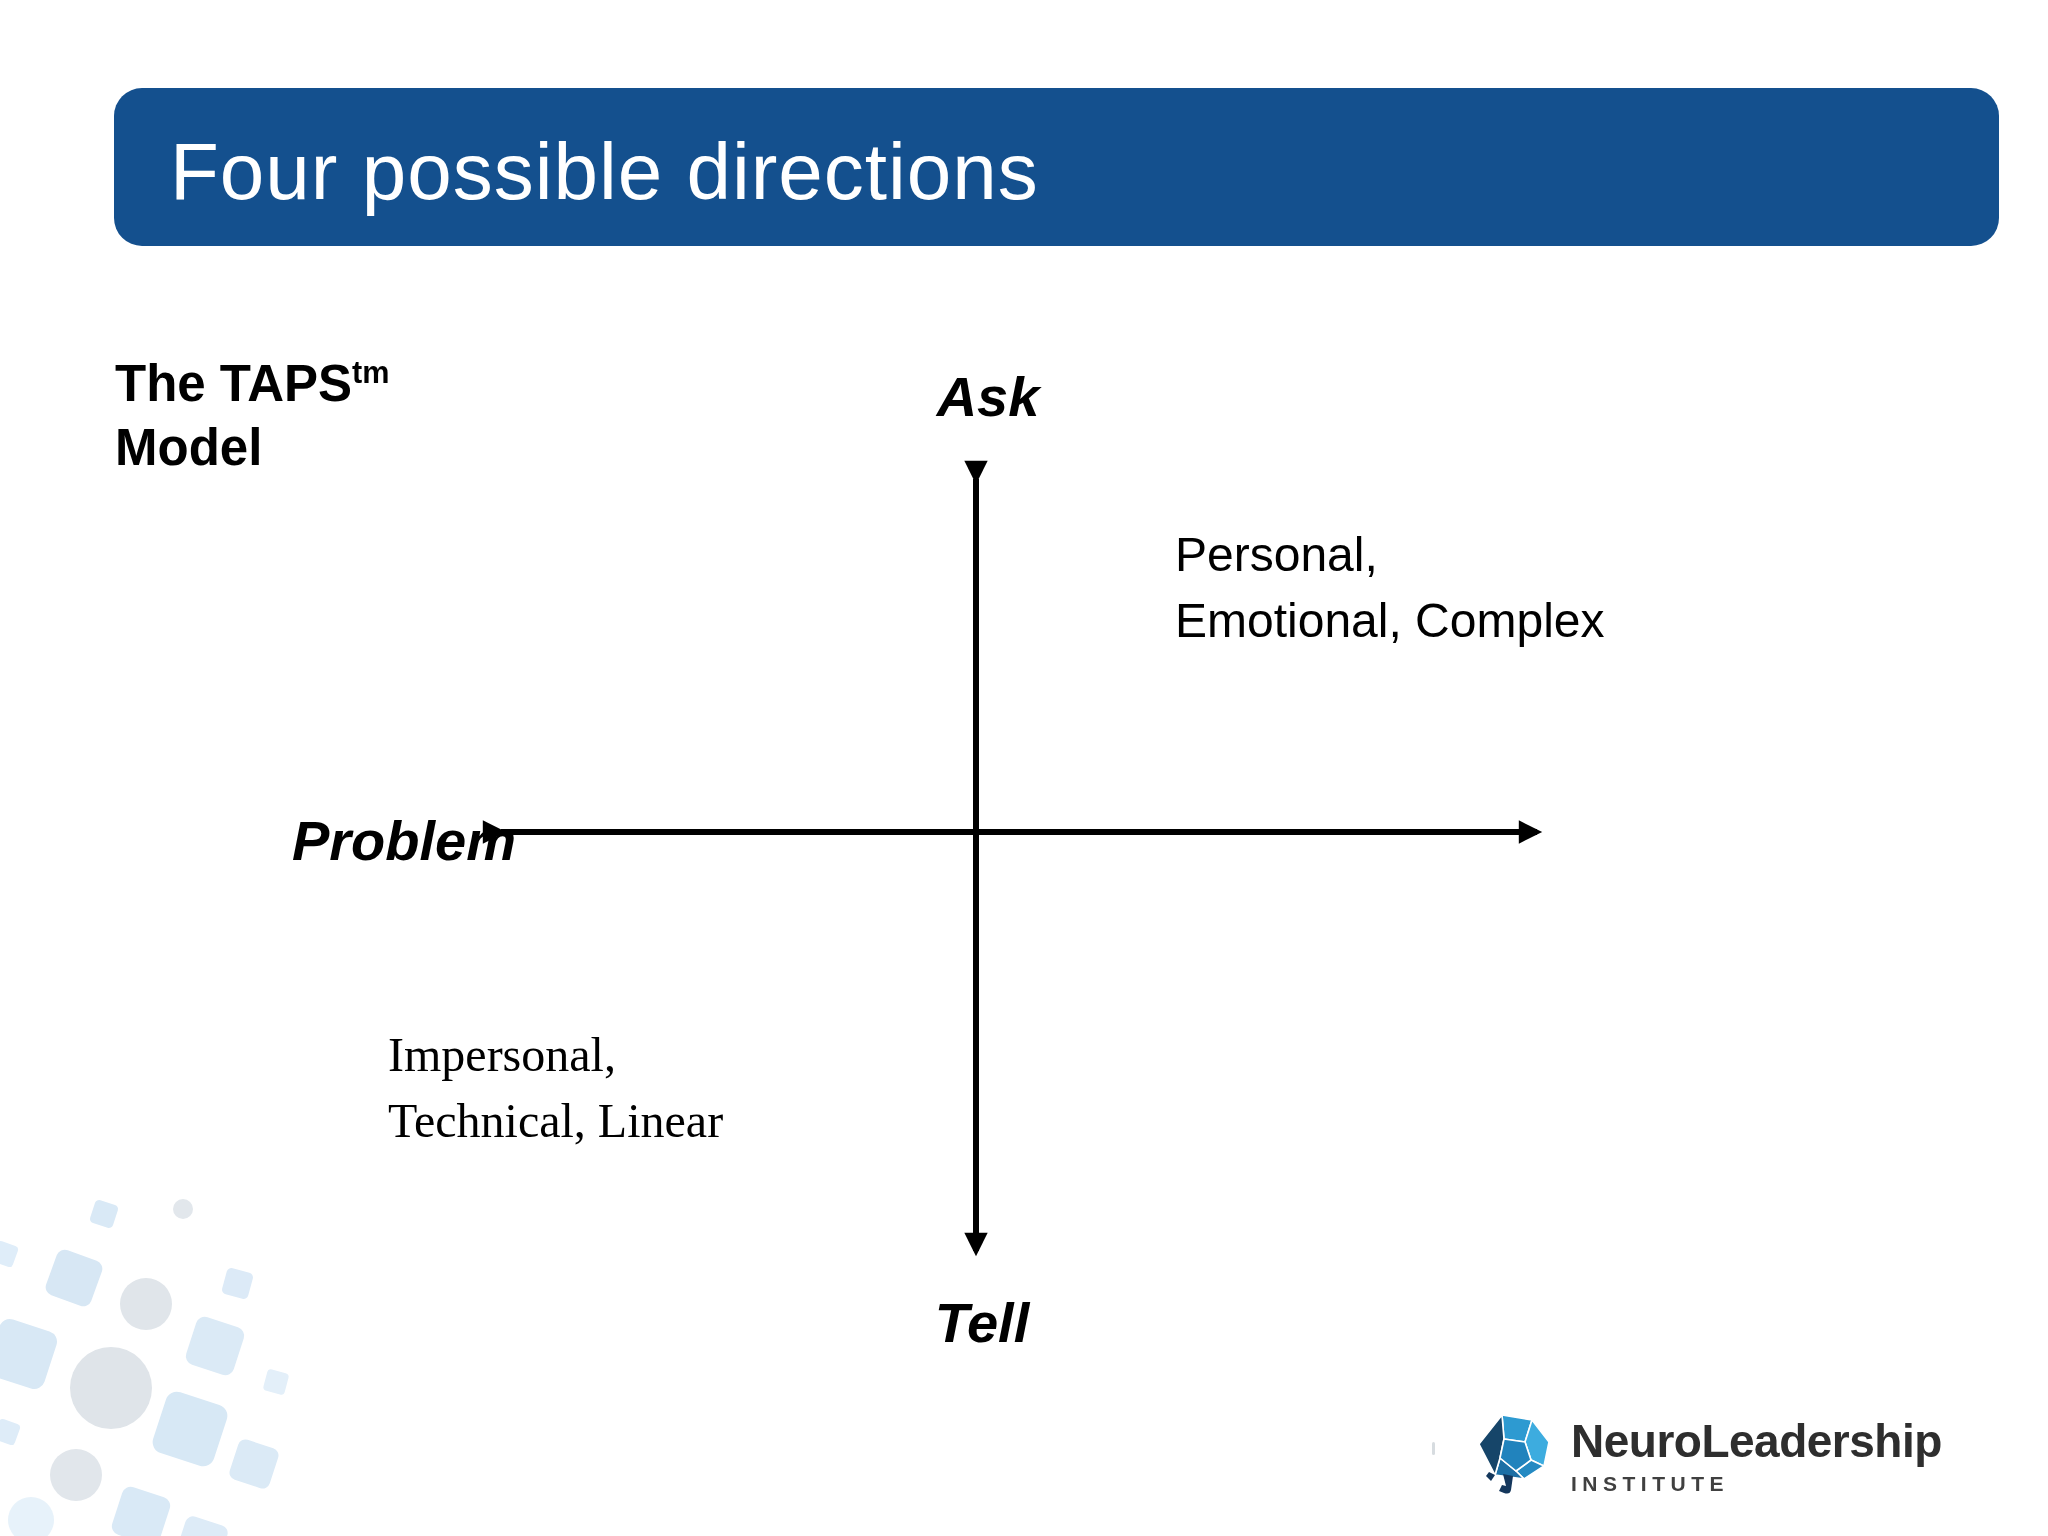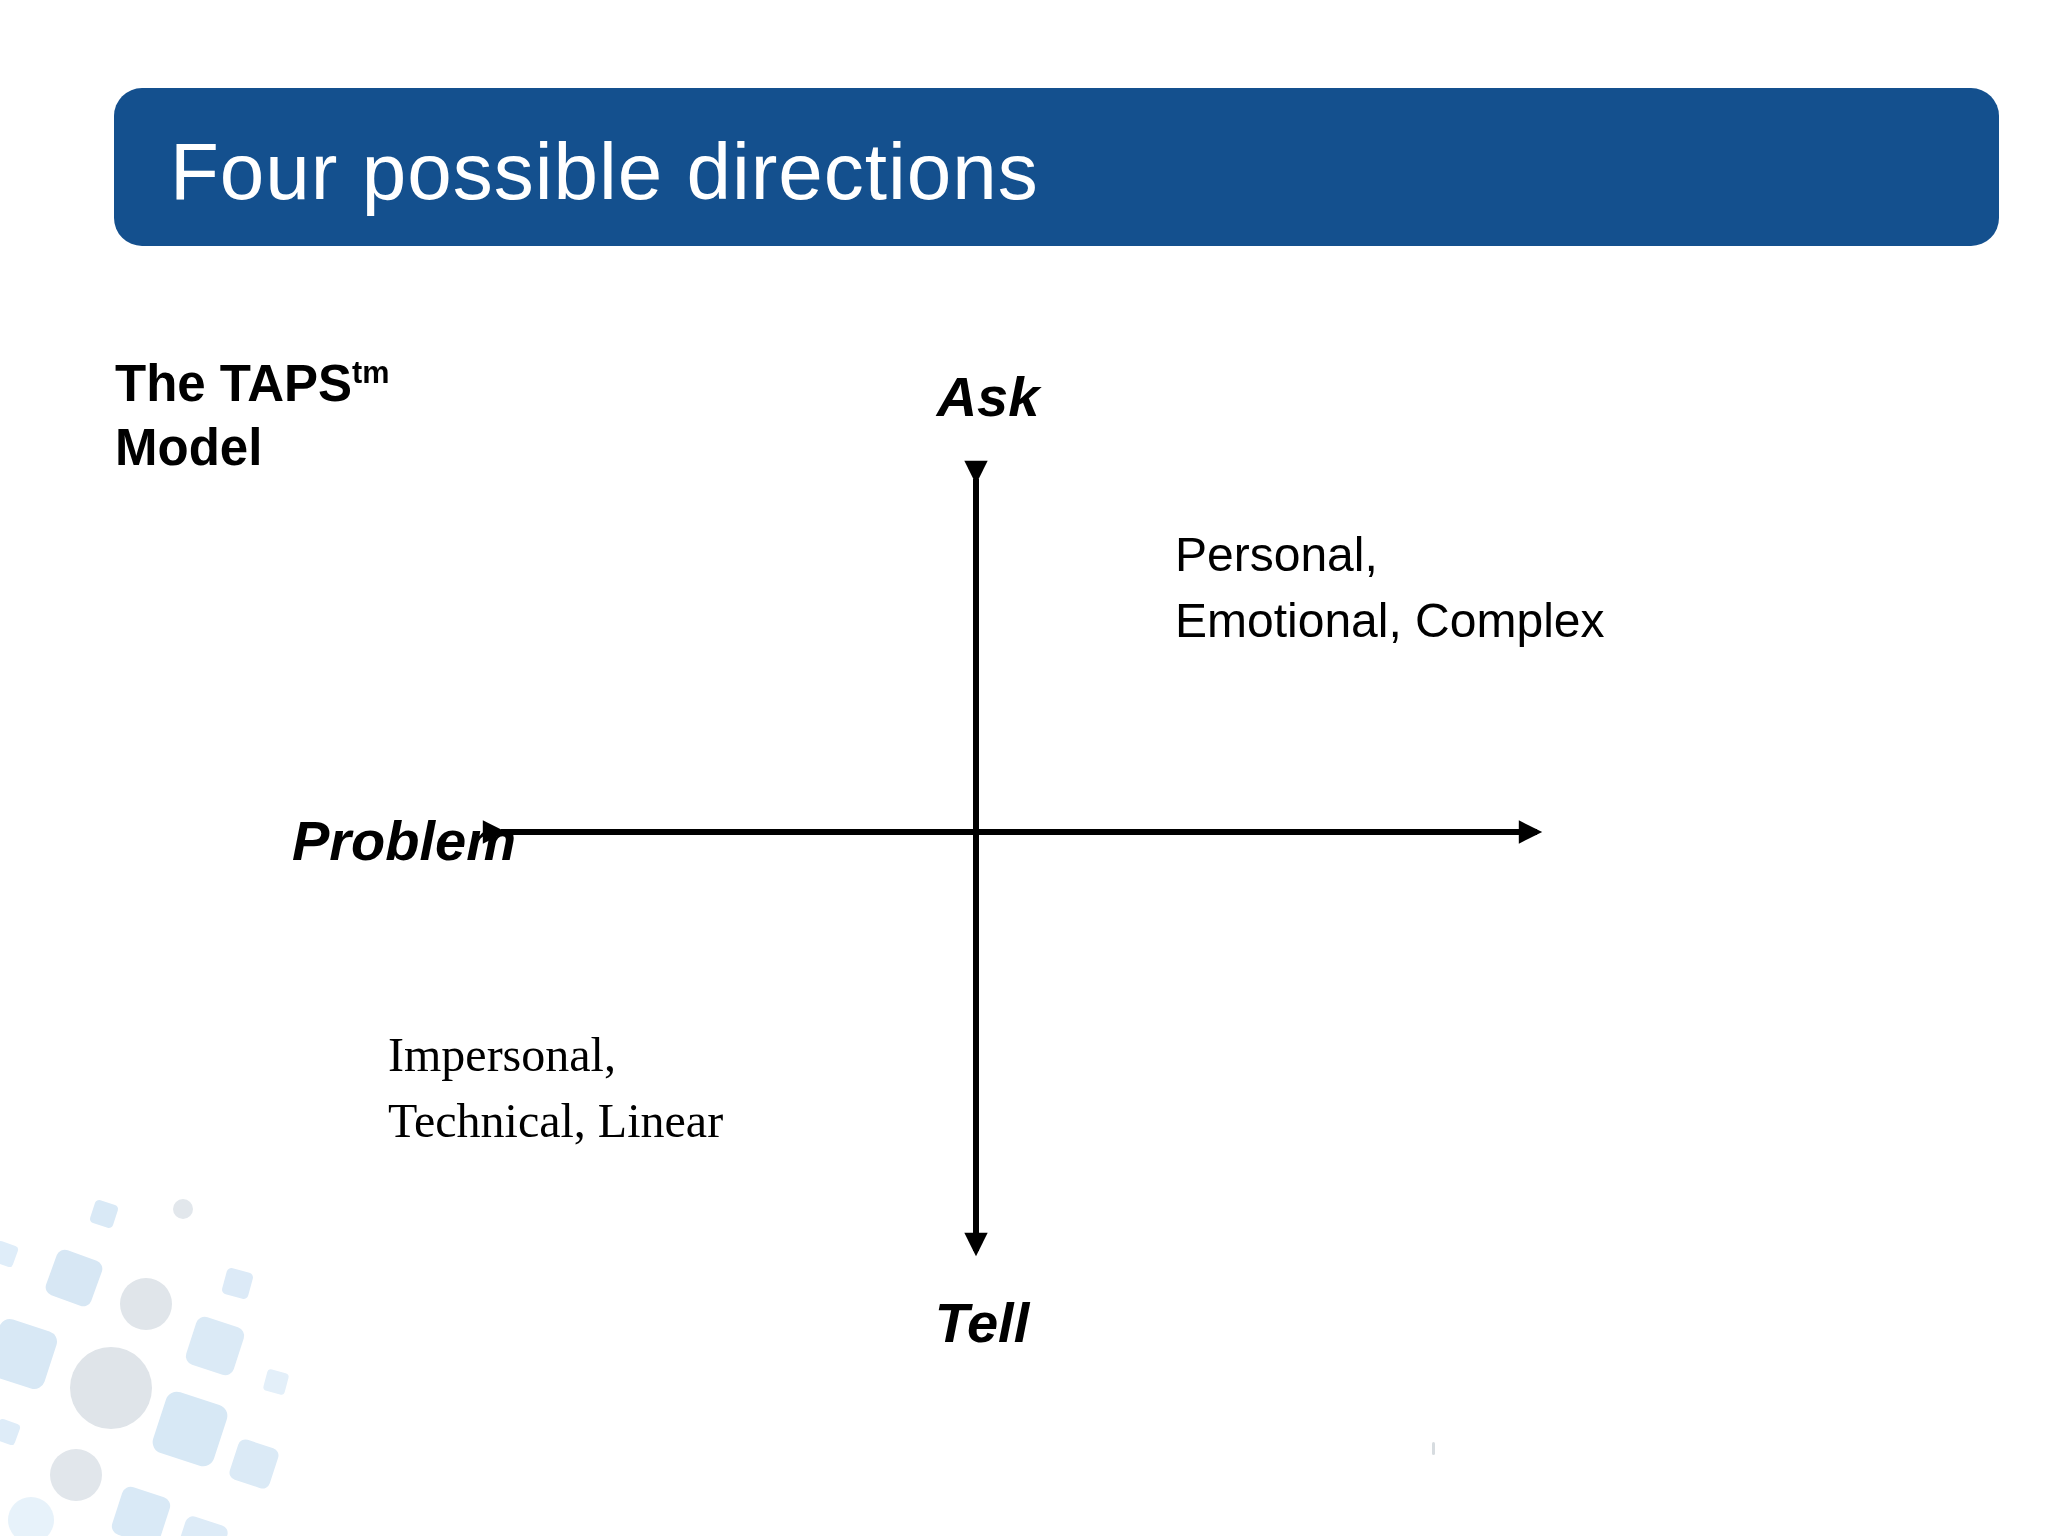--- a/index.html
+++ b/index.html
@@ -107,14 +107,31 @@
     <div>Personal,</div>
     <div>Emotional, Complex</div>
   </div>
   <div class="quad quad-bl">
     <div>Impersonal,</div>
     <div>Technical, Linear</div>
   </div>
 
   <div class="faint-mark"></div>
 
+  <div class="logo">
+    <svg class="brain" viewBox="0 0 80 88" xmlns="http://www.w3.org/2000/svg">
+
+      <polygon points="27,3 57,8 50,30 29,27" fill="#2D9AD1" stroke="#fff" stroke-width="1.6"></polygon>
+      <polygon points="57,8 74,30 69,54 56,48 50,30" fill="#3DACDF" stroke="#fff" stroke-width="1.6"></polygon>
+      <polygon points="69,54 49,67 41,59 56,48" fill="#2489C2" stroke="#fff" stroke-width="1.6"></polygon>
+      <polygon points="41,59 49,67 20,63 25,46" fill="#1C6FA5" stroke="#fff" stroke-width="1.6"></polygon>
+      <polygon points="27,3 29,27 25,46 20,63 4,32" fill="#164569" stroke="#fff" stroke-width="1.6"></polygon>
+      <polygon points="29,27 50,30 56,48 41,59 25,46" fill="#2183BD" stroke="#fff" stroke-width="1.6"></polygon>
+      <path d="M28,62 L38,64 L36,78 Q35,83 29,81 L24,79 L27,73 L31,74 Z" fill="#14375C"></path>
+      <polygon points="14,60 20,63 16,69 11,64" fill="#14375C"></polygon>
+    </svg>
+    <div class="logo-text">
+      <div class="logo-name">NeuroLeadership</div>
+      <div class="logo-sub">INSTITUTE</div>
+    </div>
+  </div>
 
 </div>
 
 </body></html>

